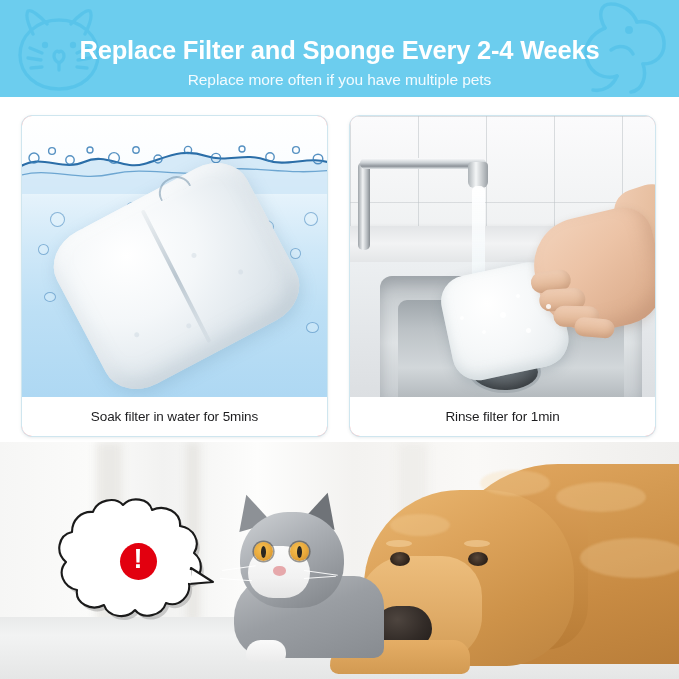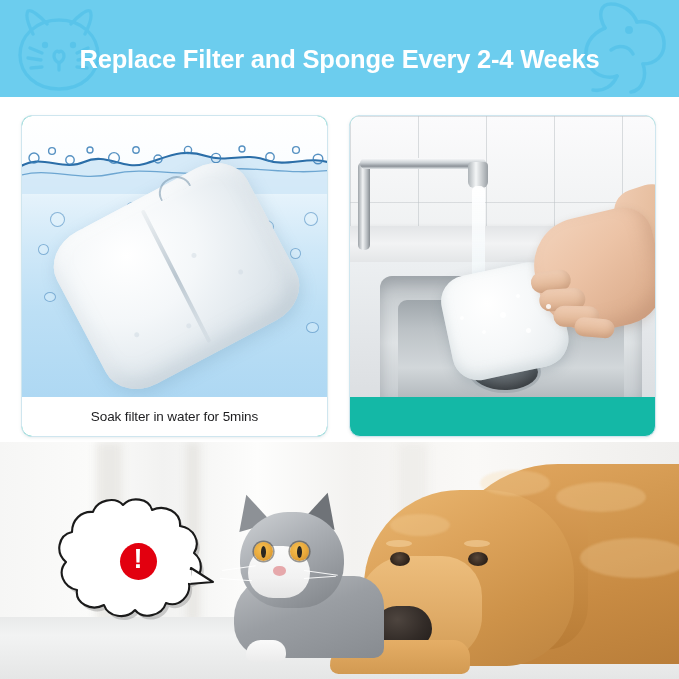--- a/index.html
+++ b/index.html
@@ -84,21 +84,21 @@
     left: 0; top: 97px;
     width: 679px;
     height: 345px;
     background: #ffffff;
   }
   .step-card {
     position: absolute;
     top: 18px;
     width: 307px;
     height: 322px;
-    background: #14b8a6;
+    background: #fca5a5;
     border: 1px solid #cfe6ef;
     border-radius: 11px;
     box-shadow: 0 1px 3px rgba(120,140,150,0.16);
     overflow: hidden;
     box-sizing: border-box;
   }
   .step-card.left { left: 21px; }
   .step-card.right { left: 349px; }
 
   .card-photo {
@@ -641,20 +641,21 @@
         <path d="M76 66 C80 78 76 92 64 94"></path>
         <path d="M38 30 C24 36 16 48 20 62 C24 76 38 82 50 78"></path>
         <path d="M50 78 C46 88 36 94 26 92"></path>
         <path d="M44 52 C52 46 62 48 66 56"></path>
       </g>
       <circle cx="62" cy="32" r="4" fill="#4fc0e8"></circle>
     </svg>
 
     <div class="header-text-wrap">
       <div class="header-title">Replace Filter and Sponge Every 2-4 Weeks</div>
+      <div class="header-sub">Replace more often if you have multiple pets</div>
     </div>
   </div>
 
   <div class="cards-row">
 
     <div class="step-card left">
       <div class="card-photo">
         <div class="water-scene">
           <svg class="water-surface" viewBox="0 0 315 56" preserveAspectRatio="none">
             <path d="M0 30 C22 14 44 34 66 24 C88 14 104 32 126 26 C150 19 164 10 188 18 C210 25 226 14 248 22 C270 30 292 16 315 26 L315 56 L0 56 Z" fill="#cfe6f7" opacity="0.85"></path>
@@ -735,20 +736,21 @@
           </div>
 
           <div class="splash" style="left:150px; top:196px; width:6px; height:6px;"></div>
           <div class="splash" style="left:176px; top:212px; width:5px; height:5px;"></div>
           <div class="splash" style="left:132px; top:214px; width:4px; height:4px;"></div>
           <div class="splash" style="left:196px; top:188px; width:5px; height:5px;"></div>
           <div class="splash" style="left:110px; top:200px; width:4px; height:4px;"></div>
           <div class="splash" style="left:166px; top:178px; width:4px; height:4px;"></div>
         </div>
       </div>
+      <div class="card-caption">Rinse filter for 1min</div>
     </div>
   </div>
 
   <div class="pet-photo">
     <div class="room-bg"></div>
     <div class="blur-bar" style="left:96px;  width:26px;"></div>
     <div class="blur-bar" style="left:186px; width:14px;"></div>
     <div class="blur-bar" style="left:398px; width:30px; opacity:0.5;"></div>
     <div class="floor"></div>
 

